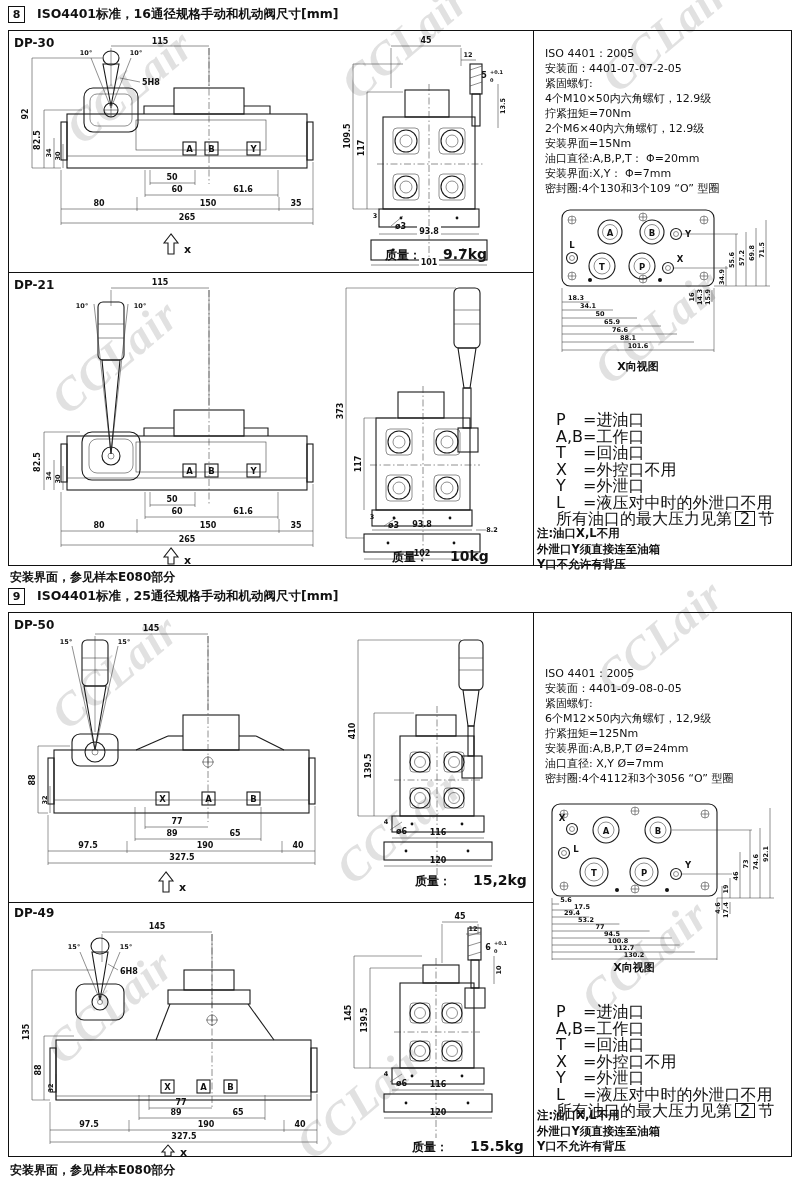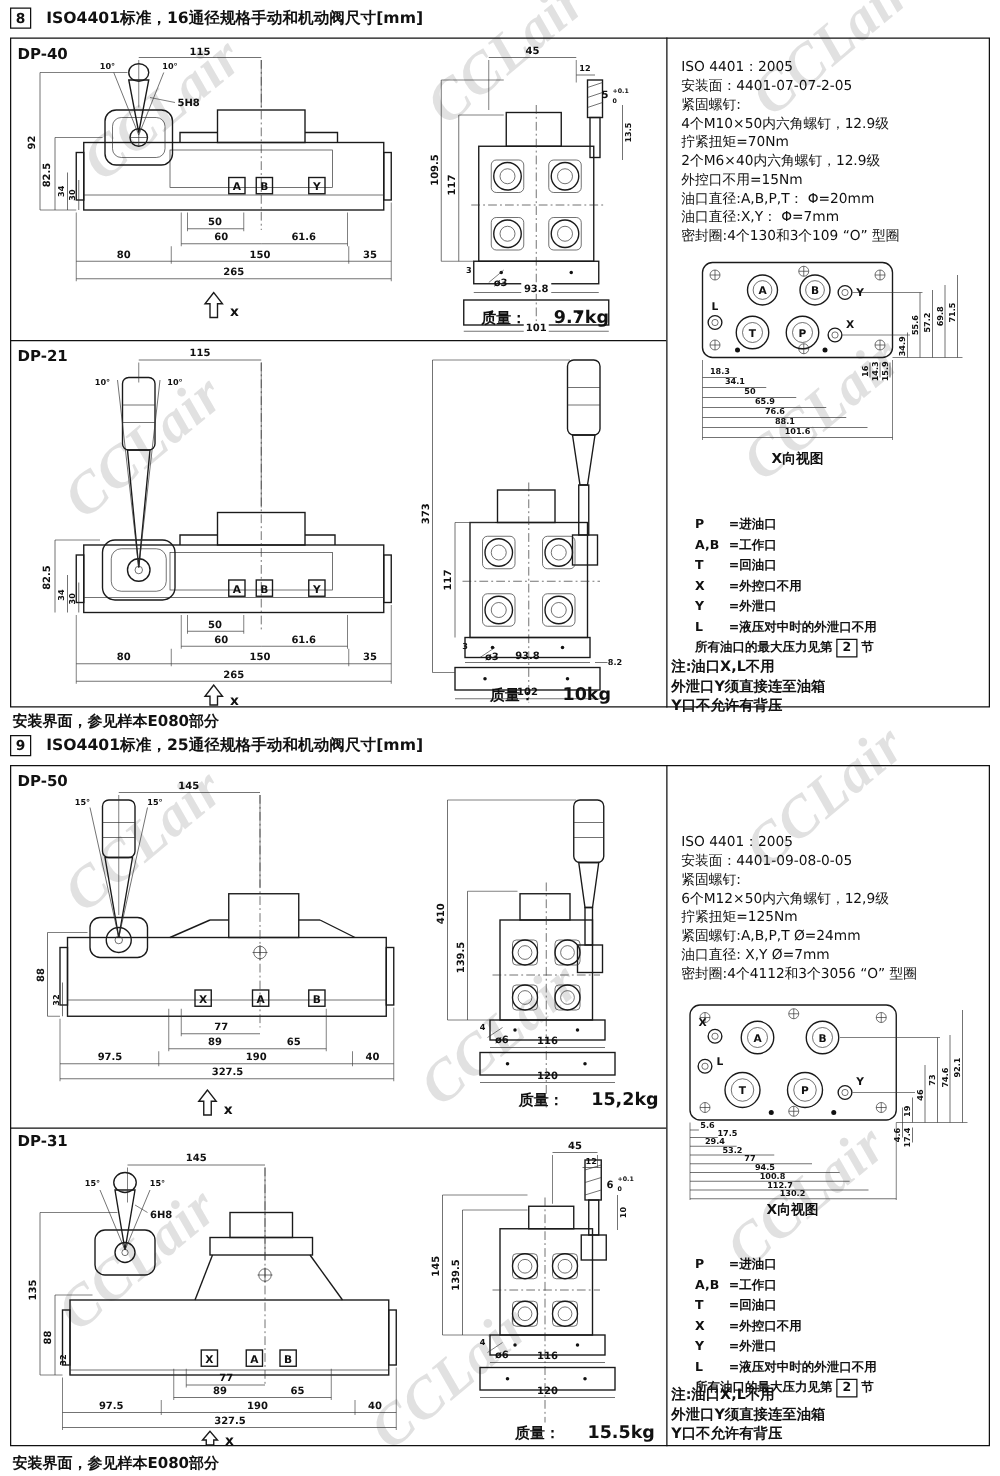--- a/index.html
+++ b/index.html
@@ -12,21 +12,21 @@
 .layer{position:absolute;inset:0;z-index:1}
 .sec-header{position:absolute;display:flex;align-items:center}
 .numbox{display:inline-block;min-width:17px;border:1.3px solid #111;text-align:center;
         font-weight:bold;font-size:11px;line-height:15px;padding:0 2px;background:#fff}
 .sec-title{font-weight:bold;font-size:12.5px;margin-left:12px;white-space:nowrap}
 .frame{position:absolute;border:1.6px solid #111}
 .vline,.hline{position:absolute;background:#111}
 .panel-label{position:absolute;font-weight:bold;font-size:12px;background:transparent}
 .spec{position:absolute;font-size:11px;font-weight:normal;line-height:15px}
 .spec div{white-space:nowrap}
-.legend{position:absolute;font-size:10px;font-weight:bold;line-height:16.5px}
+.legend{position:absolute;font-size:16px;font-weight:normal;line-height:16.5px}
 .legend .k{display:inline-block;min-width:27px}
 .box2{display:inline-block;border:1.6px solid #111;padding:0 4px;margin:0 3px;line-height:13px}
 .note{position:absolute;font-size:11.5px;font-weight:bold;line-height:15.5px}
 .note div{white-space:nowrap}
 .mass{position:absolute;font-size:12px;font-weight:bold;white-space:nowrap}
 .mass b{font-size:14px;margin-left:22px}
 .footer{position:absolute;font-weight:bold;font-size:12px;white-space:nowrap}
 svg{position:absolute;overflow:visible}
 svg .ln{stroke:#1a1a1a;stroke-width:1.1;fill:none}
 svg .tn{stroke:#333;stroke-width:.55;fill:none}
@@ -63,21 +63,21 @@
 
   <div class="sec-header" style="left:8px;top:6px">
     <span class="numbox">8</span>
     <span class="sec-title">ISO4401标准，16通径规格手动和机动阀尺寸[mm]</span>
   </div>
 
   <div class="frame" style="left:8px;top:30px;width:784px;height:536px"></div>
   <div class="vline" style="left:533px;top:30px;width:1.4px;height:536px"></div>
   <div class="hline" style="left:8px;top:272px;width:525px;height:1.4px"></div>
 
-  <div class="panel-label" style="left:14px;top:36px">DP-40</div>
+  <div class="panel-label" style="left:14px;top:36px">DP-30</div>
   <div class="panel-label" style="left:14px;top:278px">DP-21</div>
 
   <svg style="left:16px;top:36px" width="315" height="232" viewBox="0 0 315 232">
     <g>
       <rect class="ln" x="51" y="78" width="240" height="54"></rect>
       <rect class="ln" x="45" y="86" width="6" height="38"></rect>
       <rect class="ln" x="291" y="86" width="6" height="38"></rect>
       <rect class="ln" x="158" y="52" width="70" height="26"></rect>
       <polyline class="ln" points="128,78 128,70 158,70"></polyline>
       <polyline class="ln" points="228,70 254,70 254,78"></polyline>
@@ -334,23 +334,23 @@
     <span>质量：</span><b>10kg</b>
   </div>
 
   <div class="spec" style="left:545px;top:46px;width:242px">
     <div>ISO 4401：2005</div>
     <div>安装面：4401-07-07-2-05</div>
     <div>紧固螺钉:</div>
     <div>4个M10×50内六角螺钉，12.9级</div>
     <div>拧紧扭矩=70Nm</div>
     <div>2个M6×40内六角螺钉，12.9级</div>
-    <div>外控口不用=15Nm</div>
+    <div>安装界面=15Nm</div>
     <div>油口直径:A,B,P,T： Φ=20mm</div>
-    <div>油口直径:X,Y： Φ=7mm</div>
+    <div>安装界面:X,Y： Φ=7mm</div>
     <div>密封圈:4个130和3个109 “O” 型圈</div>
   </div>
 
   <svg style="left:548px;top:198px" width="248" height="180" viewBox="0 0 248 180">
     <g>
       <rect class="ln" x="14" y="12" width="152" height="76" rx="8"></rect>
       <g class="tn">
         <circle cx="24" cy="22" r="4"></circle>
           <line x1="20" y1="22" x2="28" y2="22"></line>
           <line x1="24" y1="18" x2="24" y2="26"></line>
@@ -455,21 +455,21 @@
   <div class="sec-header" style="left:8px;top:588px">
     <span class="numbox">9</span>
     <span class="sec-title">ISO4401标准，25通径规格手动和机动阀尺寸[mm]</span>
   </div>
 
   <div class="frame" style="left:8px;top:612px;width:784px;height:545px"></div>
   <div class="vline" style="left:533px;top:612px;width:1.4px;height:545px"></div>
   <div class="hline" style="left:8px;top:902px;width:525px;height:1.4px"></div>
 
   <div class="panel-label" style="left:14px;top:618px">DP-50</div>
-  <div class="panel-label" style="left:14px;top:906px">DP-31</div>
+  <div class="panel-label" style="left:14px;top:906px">DP-49</div>
 
   <svg style="left:16px;top:622px" width="320" height="278" viewBox="0 0 320 278">
     <g>
       <rect class="ln" x="38" y="128" width="255" height="63"></rect>
       <rect class="ln" x="32" y="136" width="6" height="46"></rect>
       <rect class="ln" x="293" y="136" width="6" height="46"></rect>
       <rect class="ln" x="167" y="93" width="56" height="35"></rect>
       <line class="ln" x1="120" y1="128" x2="152" y2="114"></line>
         <line class="ln" x1="152" y1="114" x2="167" y2="114"></line>
       <line class="ln" x1="223" y1="114" x2="240" y2="114"></line>
@@ -720,21 +720,21 @@
   <div class="mass" style="left:412px;top:1138px">
     <span>质量：</span><b>15.5kg</b>
   </div>
 
   <div class="spec" style="left:545px;top:666px;width:242px">
     <div>ISO 4401：2005</div>
     <div>安装面：4401-09-08-0-05</div>
     <div>紧固螺钉:</div>
     <div>6个M12×50内六角螺钉，12,9级</div>
     <div>拧紧扭矩=125Nm</div>
-    <div>紧固螺钉:A,B,P,T Ø=24mm</div>
+    <div>安装界面:A,B,P,T Ø=24mm</div>
     <div>油口直径: X,Y Ø=7mm</div>
     <div>密封圈:4个4112和3个3056 “O” 型圈</div>
   </div>
 
   <svg style="left:542px;top:790px" width="255" height="182" viewBox="0 0 255 182">
     <g>
       <rect class="ln" x="10" y="14" width="165" height="92" rx="8"></rect>
       <g class="tn">
         <circle cx="22" cy="24" r="4"></circle>
           <line x1="18" y1="24" x2="26" y2="24"></line>

